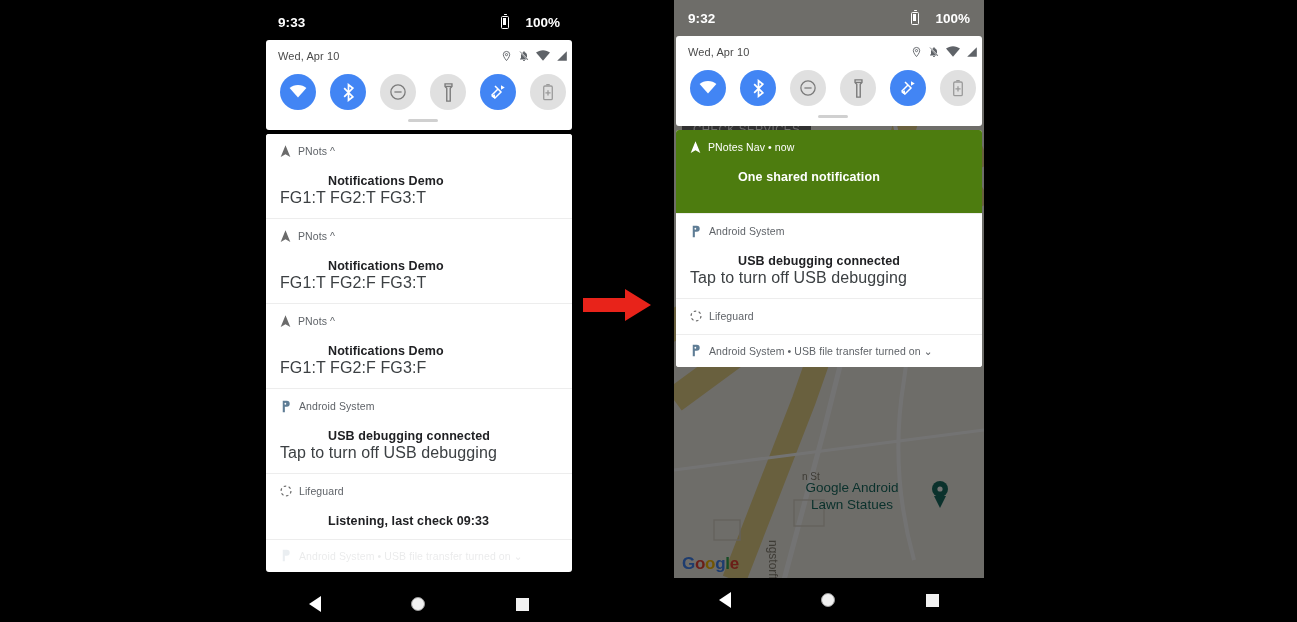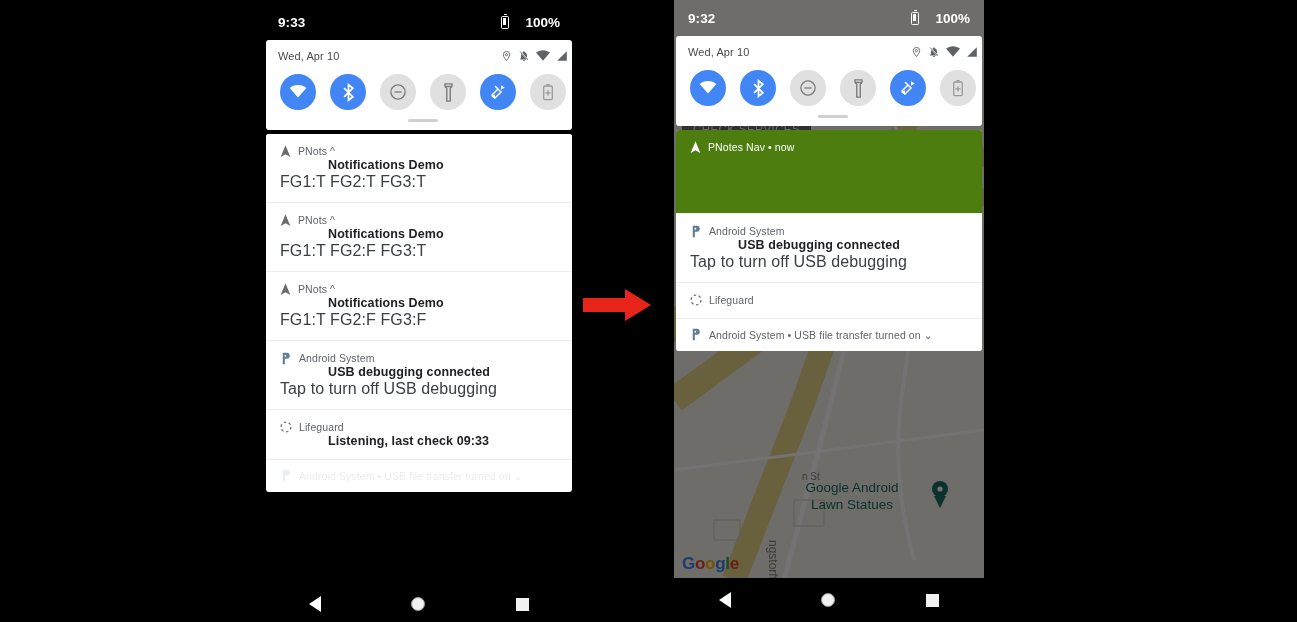--- a/index.html
+++ b/index.html
@@ -47,21 +47,21 @@
 
   
   .notif-list { background: #fff; border-radius: 3px; overflow: hidden; margin-top: 4px; }
   .notif {
     background: #fff; padding: 10px 14px 11px 14px;
     border-bottom: 1px solid #ededed;
   }
   .notif:last-child { border-bottom: none; }
   .notif-head { display: flex; align-items: center; gap: 7px; height: 14px; }
   .notif-app { font-size: 10.5px; color: #5f6368; letter-spacing: .1px; text-align: right; }
-  .notif-title { font-size: 12.5px; font-weight: bold; color: #202124; margin-top: 0; letter-spacing: .1px; padding-left: 48px; }
+  .notif-title { font-size: 12.5px; font-weight: bold; color: #202124; margin-top: 16px; letter-spacing: .1px; padding-left: 48px; }
   .notif-text  { font-size: 16px; color: #3c4043; margin-top: 1px; letter-spacing: .1px; }
   .notif.green { background: #4d7c0f; }
   .notif.green .notif-app, .notif.green .notif-title { color: #fff; }
   .notif.green .notif-title { font-weight: bold; font-size: 12.5px; }
   .notif.tall { min-height: 84px; }
   .notif.footer-row { padding: 9px 14px 10px 14px; display: flex; align-items: center; gap: 7px; }
   .notif.footer-row .notif-app { font-size: 10.5px; }
   .faded { opacity: 0.13; }
 
   .icon-arrow { width: 11px; height: 13px; flex: none; }
@@ -387,20 +387,21 @@
 
         <div class="notif-list">
 
           <div class="notif green tall">
             <div class="notif-head">
               <svg class="icon-arrow" viewBox="0 0 16 18">
                   <path fill="#ffffff" d="M8 0L15 17 8 13 1 17z"></path>
                 </svg>
               <span class="notif-app">PNotes Nav • now</span>
             </div>
+            <div class="notif-title">One shared notification</div>
           </div>
 
           <div class="notif">
             <div class="notif-head">
               <svg class="icon-p" viewBox="0 0 14 16">
                   <path fill="#5f7d95" d="M3 1h5a3.6 3.6 0 010 7.2H5.6V15H3z"></path>
                   <circle cx="6.2" cy="4.6" r="1.1" fill="#fff"></circle>
                 </svg>
               <span class="notif-app">Android System</span>
             </div>

